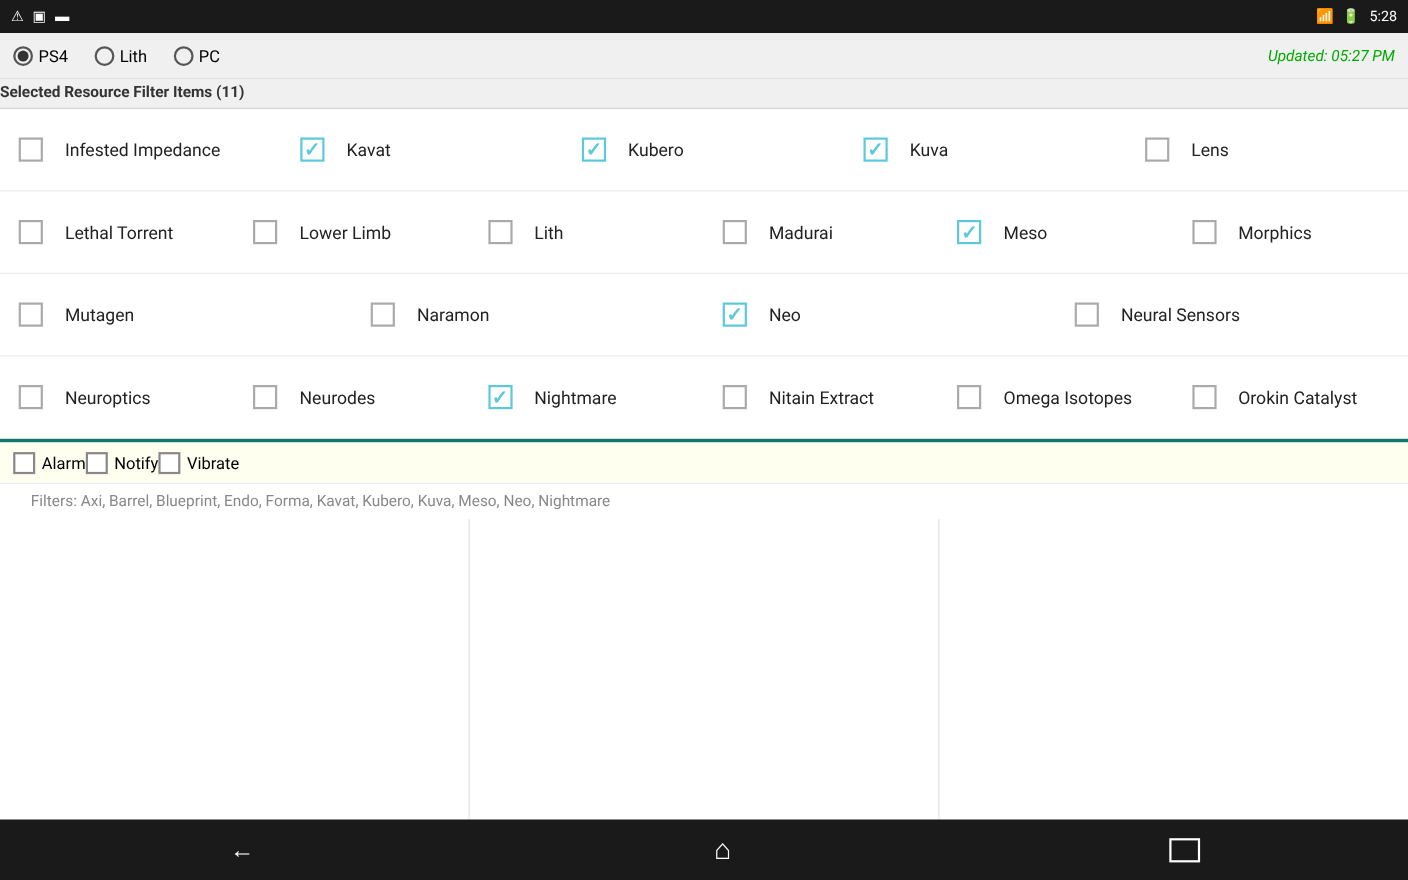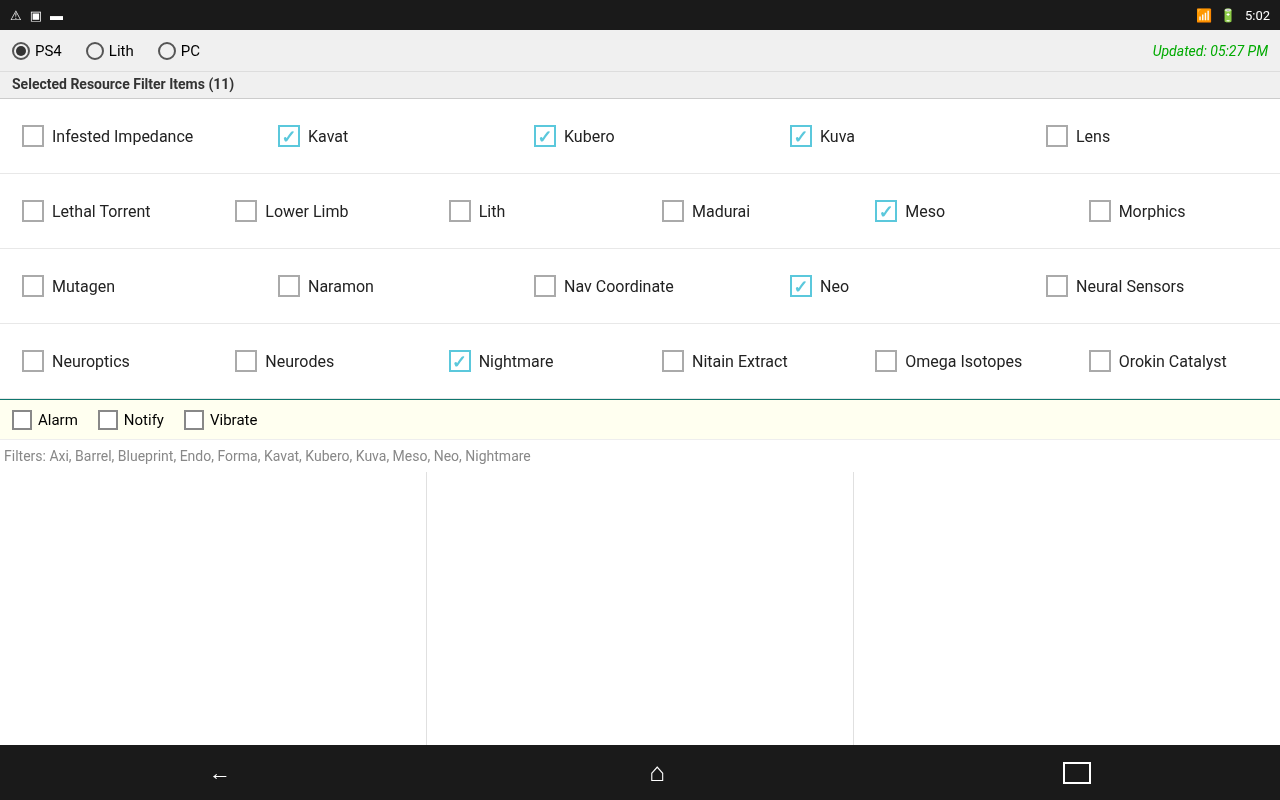--- a/index.html
+++ b/index.html
@@ -53,21 +53,21 @@
     .updated-text {
       margin-left: auto;
       color: #00aa00;
       font-style: italic;
       font-size: 14px;
     }
 
     
     #filter-header {
       background: #f0f0f0;
-      padding: 4px 12px 6px;
+      padding: 4px 0 6px;
       font-size: 14px;
       font-weight: bold;
       color: #333;
       border-bottom: 1px solid #ccc;
     }
 
     
     #filter-grid {
       background: white;
       padding: 0;
@@ -76,24 +76,25 @@
     .filter-row {
       display: flex;
       border-bottom: 1px solid #e8e8e8;
       min-height: 75px;
       align-items: center;
     }
 
     .filter-cell {
       display: flex;
       align-items: center;
-      gap: 8px;
-      padding: 10px 22px;
+      gap: 20px;
+      padding: 10px 4px;
       flex: 1;
       min-width: 190px;
+      margin-left: 13px;
     }
 
     .checkbox {
       width: 22px;
       height: 22px;
       border: 2px solid #aaa;
       background: white;
       display: flex;
       align-items: center;
       justify-content: center;
@@ -111,44 +112,43 @@
     }
 
     .filter-label {
       font-size: 16px;
       color: #222;
     }
 
     
     #notification-bar {
       background: #fffff0;
-      border-top: 1px solid #0f766e;
+      border-top: 3px solid #0f766e;
       padding: 8px 12px;
       display: flex;
       align-items: center;
-      gap: 20px;
       height: 40px;
     }
     .notif-option {
       display: flex;
       align-items: center;
       gap: 6px;
       font-size: 15px;
       cursor: pointer;
     }
     .notif-checkbox {
       width: 20px; height: 20px;
       border: 2px solid #888;
       background: white;
     }
 
     
     #filters-text {
       background: white;
-      padding: 8px 4px;
+      padding: 8px 28px;
       font-size: 14px;
       color: #888;
       border-top: 1px solid #eee;
     }
 
     
     #empty-space {
       background: white;
       flex: 1;
       display: flex;
@@ -188,21 +188,21 @@
 
 <div id="status-bar">
   <div class="status-left">
     <span>⚠</span>
     <span>▣</span>
     <span>▬</span>
   </div>
   <div class="status-right">
     <span>📶</span>
     <span>🔋</span>
-    <span>5:02</span>
+    <span>5:28</span>
   </div>
 </div>
 
 <div id="content-wrapper">
 
   <div id="platform-row">
     <div class="platform-option">
       <div class="radio-outer">
         <div class="radio-inner"></div>
       </div>
@@ -281,24 +281,20 @@
         </div>
       </div>
       <div class="filter-row">
         <div class="filter-cell">
           <div class="checkbox"></div>
           <span class="filter-label">Mutagen</span>
         </div>
         <div class="filter-cell">
           <div class="checkbox"></div>
           <span class="filter-label">Naramon</span>
-        </div>
-        <div class="filter-cell">
-          <div class="checkbox"></div>
-          <span class="filter-label">Nav Coordinate</span>
         </div>
         <div class="filter-cell">
           <div class="checkbox checked">
             <span class="checkmark">✓</span>
           </div>
           <span class="filter-label">Neo</span>
         </div>
         <div class="filter-cell">
           <div class="checkbox"></div>
           <span class="filter-label">Neural Sensors</span>

